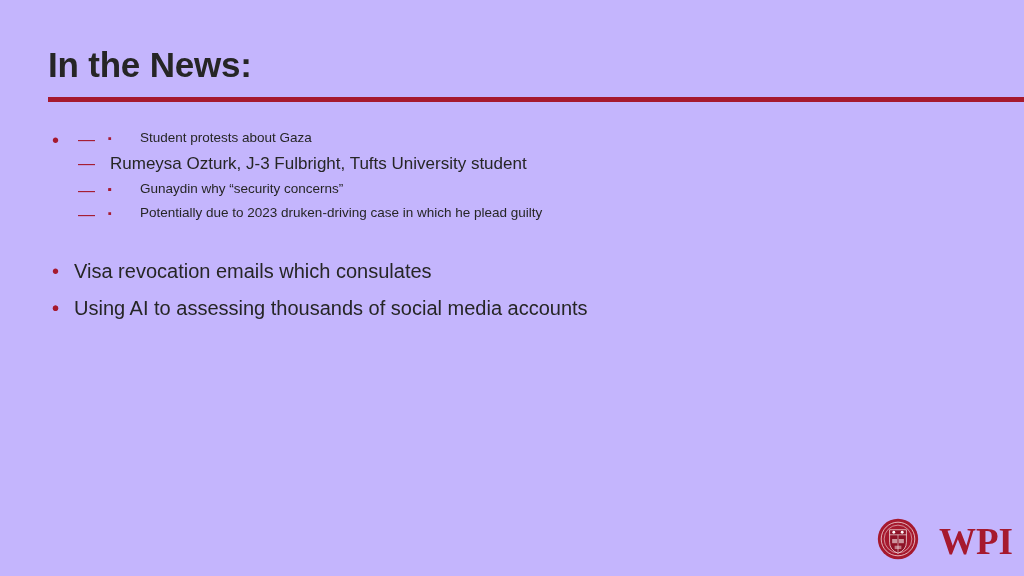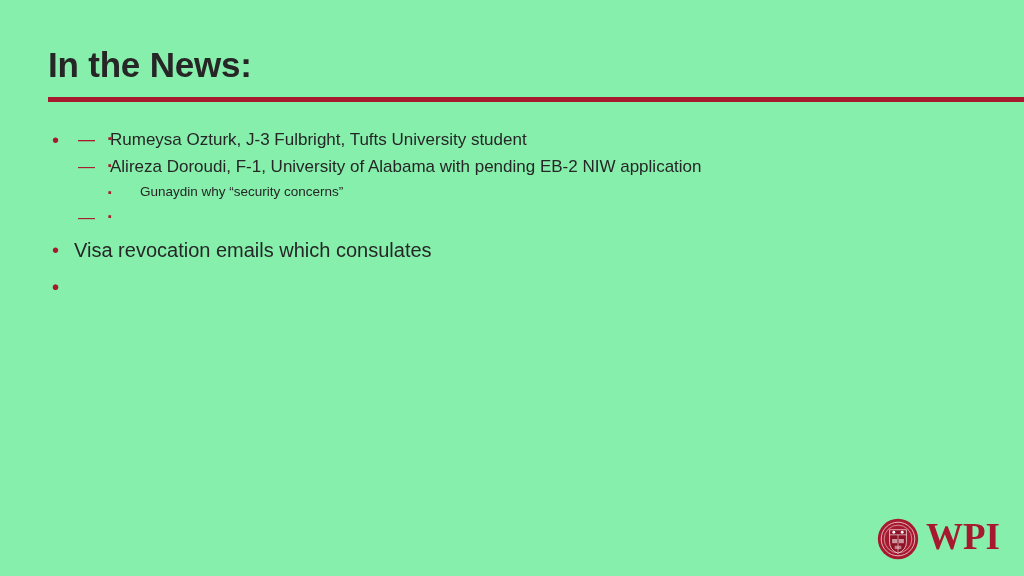--- a/index.html
+++ b/index.html
@@ -12,21 +12,21 @@
     height: 576px;
     font-family: "Liberation Sans", sans-serif;
     color: #262626;
     overflow: hidden;
     position: relative;
   }
 
   .slide {
     position: absolute;
     inset: 0;
-    background: #86efac;
+    background: #c4b5fd;
   }
 
   
   .title {
     position: absolute;
     left: 48px;
     top: 46px;
     font-size: 35px;
     font-weight: bold;
     letter-spacing: -0.2px;
@@ -116,22 +116,22 @@
   .group-lower .lvl1 > .marker {
     line-height: 37px;
   }
 
   
   .logo {
     position: absolute;
     left: 877px;
     top: 518px;
     display: flex;
-    align-items: flex-start;
-    gap: 7px;
+    align-items: flex-end;
+    gap: 20px;
   }
   .seal {
     width: 42px;
     height: 42px;
     flex: 0 0 auto;
   }
   .wordmark {
     font-family: "Liberation Serif", serif;
     font-weight: bold;
     font-size: 37px;
@@ -145,33 +145,33 @@
 
 <div class="slide">
 
   <div class="title">In the News:</div>
   <div class="title-rule"></div>
 
   <div class="body">
     <div class="group-upper">
         <div class="line lvl1"><span class="marker">•</span></div>
         <div class="line lvl2"><span class="marker">—</span></div>
-        <div class="line lvl3"><span class="marker">▪</span></div>
+        <div class="line lvl3"><span class="marker">▪</span><span class="text">Student protests about Gaza</span></div>
         <div class="line lvl2"><span class="marker">—</span><span class="text">Rumeysa Ozturk, J-3 Fulbright, Tufts University student</span></div>
         <div class="line lvl3"><span class="marker">▪</span></div>
-        <div class="line lvl2"><span class="marker">—</span><span class="text">Alireza Doroudi, F-1, University of Alabama with pending EB-2 NIW application</span></div>
+        <div class="line lvl2"><span class="marker">—</span></div>
         <div class="line lvl3"><span class="marker">▪</span><span class="text">Gunaydin why “security concerns”</span></div>
         <div class="line lvl2"><span class="marker">—</span></div>
-        <div class="line lvl3"><span class="marker">▪</span></div>
+        <div class="line lvl3"><span class="marker">▪</span><span class="text">Potentially due to 2023 druken-driving case in which he plead guilty</span></div>
       </div>
     <div class="spacer"></div>
     <div class="group-lower">
         <div class="line lvl1"><span class="marker">•</span><span class="text">Visa revocation emails which consulates</span></div>
         <div class="line lvl1"><span class="marker">•</span></div>
-        <div class="line lvl1"><span class="marker">•</span></div>
+        <div class="line lvl1"><span class="marker">•</span><span class="text">Using AI to assessing thousands of social media accounts</span></div>
       </div>
   </div>
 
   <div class="logo">
     <svg class="seal" viewBox="0 0 100 100">
       <circle cx="50" cy="50" r="48" fill="#A6192E"></circle>
       <circle cx="50" cy="50" r="40" fill="none" stroke="#ffffff" stroke-width="1.6"></circle>
       <circle cx="50" cy="50" r="33" fill="none" stroke="#ffffff" stroke-width="1.2"></circle>
       <path d="M30 28 H70 V58 Q70 76 50 84 Q30 76 30 58 Z" fill="#8E1226" stroke="#ffffff" stroke-width="1.6"></path>
       <path d="M30 40 H70" stroke="#ffffff" stroke-width="1.4"></path>

